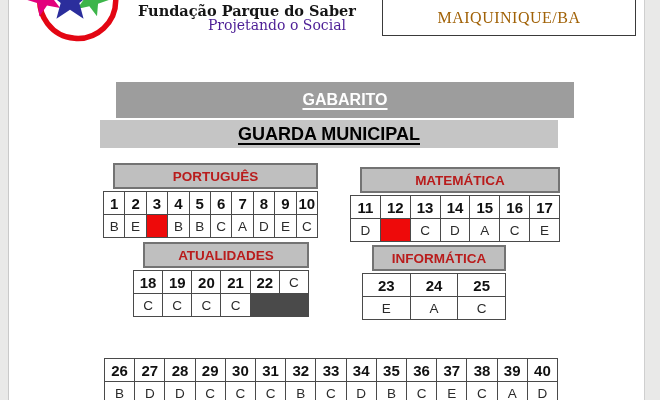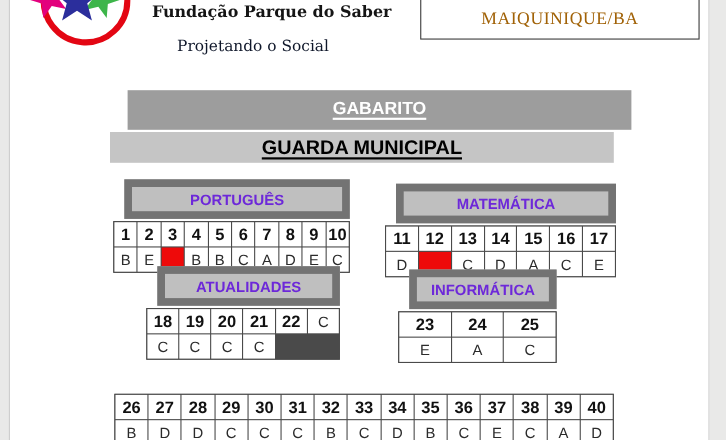--- a/index.html
+++ b/index.html
@@ -4,41 +4,41 @@
 <style>
   html,body{margin:0;padding:0;}
   body{width:660px;height:400px;font-family:"Liberation Sans",sans-serif;}
   .stage{position:relative;width:660px;height:400px;background:#e9e9e8;overflow:hidden;}
   .paper{position:absolute;left:8px;top:0;width:635px;height:400px;background:#ffffff;
          border-left:1px solid #c9c9c9;border-right:1px solid #cfcfcf;}
   
   .logo{position:absolute;left:20px;top:-42px;width:110px;height:100px;overflow:visible;}
   .org-name{position:absolute;left:131px;top:2px;width:232px;text-align:center;
             font-family:"DejaVu Serif",serif;font-weight:bold;font-size:14.5px;color:#151515;}
-  .org-tagline{position:absolute;left:114px;top:34px;width:232px;text-align:center;
-            font-family:"DejaVu Serif",serif;font-size:14px;color:#0f172a;}
+  .org-tagline{position:absolute;left:114px;top:17px;width:232px;text-align:right;
+            font-family:"DejaVu Serif",serif;font-size:14px;color:#4c1d95;}
   .city-box{position:absolute;left:382px;top:-12px;width:252px;height:46px;background:#fff;
             border:1px solid #3a3a3a;display:flex;align-items:flex-end;justify-content:center;}
   .city-box span{font-family:"Liberation Serif",serif;font-size:16px;color:#a16207;
             letter-spacing:0.5px;padding-bottom:8px;}
   
   .banner{position:absolute;left:100px;width:458px;display:flex;align-items:center;justify-content:center;}
   .banner-gabarito{top:82px;height:36px;background:var(--banner-dark,#9d9d9d);margin-left:16px;}
   .banner-gabarito span{color:#ffffff;font-weight:bold;font-size:16px;text-decoration:underline;
             text-decoration-thickness:2px;text-underline-offset:3px;}
   .banner-cargo{top:120px;height:28px;background:var(--banner-light,#c5c5c5);}
   .banner-cargo span{color:#000;font-weight:bold;font-size:18px;text-decoration:underline;
             text-decoration-thickness:2px;text-underline-offset:3px;}
   .banner-especificos{top:325px;height:23px;background:var(--banner-mid,#ababab);}
   .banner-especificos span{color:#111;font-weight:bold;font-size:13.5px;}
   
   .qt{position:absolute;}
-  .qt-header{height:22px;background:var(--table-header-bg,#bfbfbf);border:7px solid #737373;
+  .qt-header{height:22px;background:var(--table-header-bg,#bfbfbf);border:2px solid #737373;
              display:flex;align-items:center;justify-content:center;
-             font-weight:bold;font-size:13.5px;color:#6d28d9;margin-bottom:2px;margin-left:10px;}
+             font-weight:bold;font-size:13.5px;color:#b91c1c;margin-bottom:2px;margin-left:10px;}
   .qt-grid{display:grid;gap:1px;background:#4a4a4a;border:1px solid #4a4a4a;}
   .qcell{background:#ffffff;height:22px;display:flex;align-items:center;justify-content:center;}
   .qnum{font-weight:bold;font-size:15px;color:#111;}
   .qans{font-size:13.5px;color:#2b2b2b;}
   .annulled{background:var(--annulled-red,#ee0a0a);}
   #t-portugues{left:103px;top:163px;width:215px;}
   #t-matematica{left:350px;top:167px;width:210px;}
   #t-atualidades{left:133px;top:242px;width:176px;}
   #t-informatica{left:362px;top:245px;width:144px;}
   #t-especificos{left:104px;top:358px;width:454px;}

